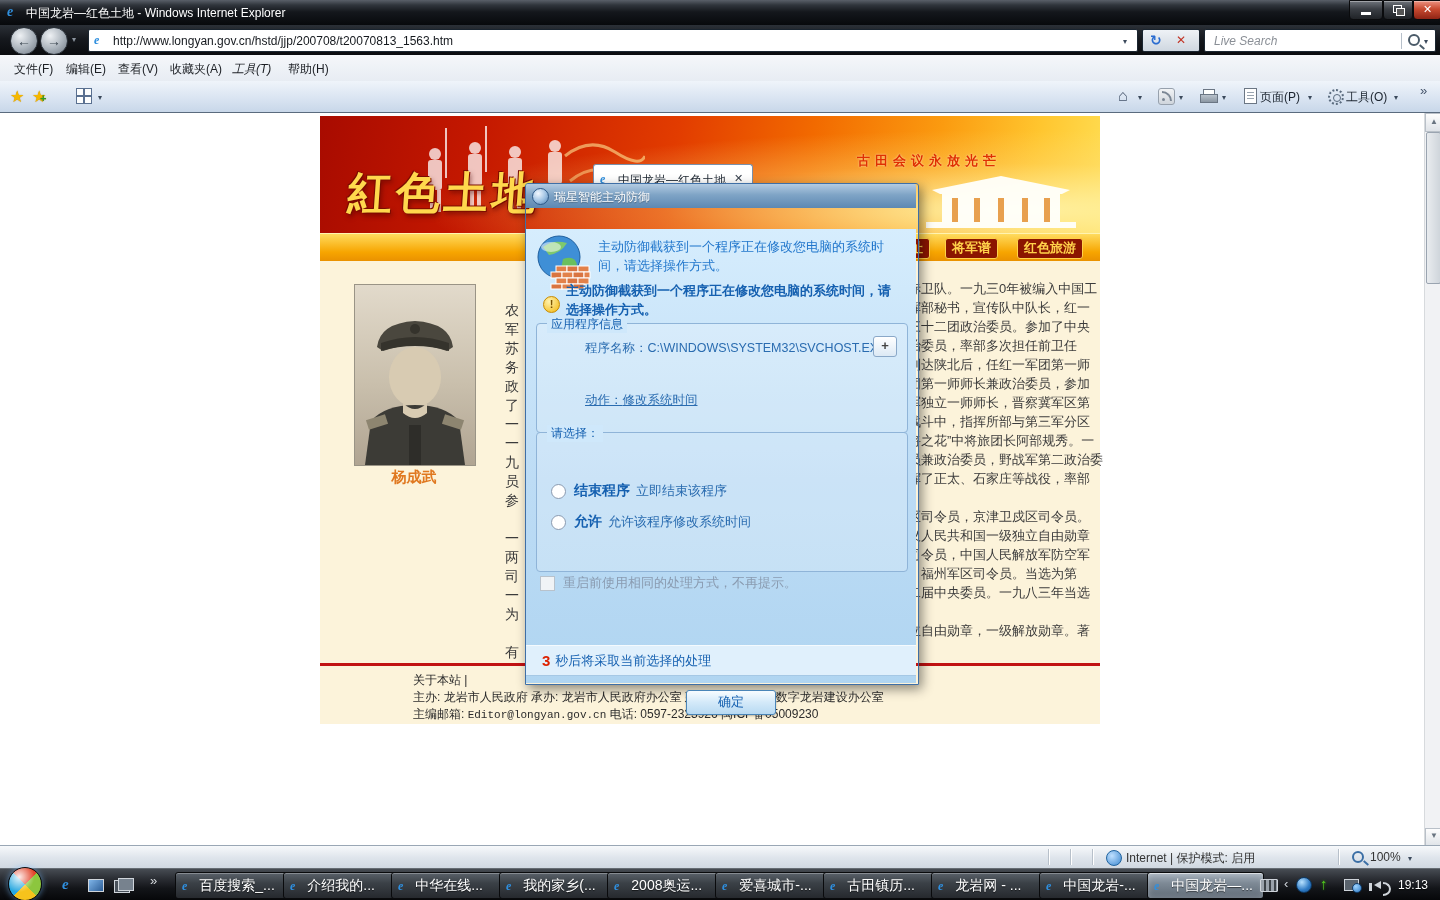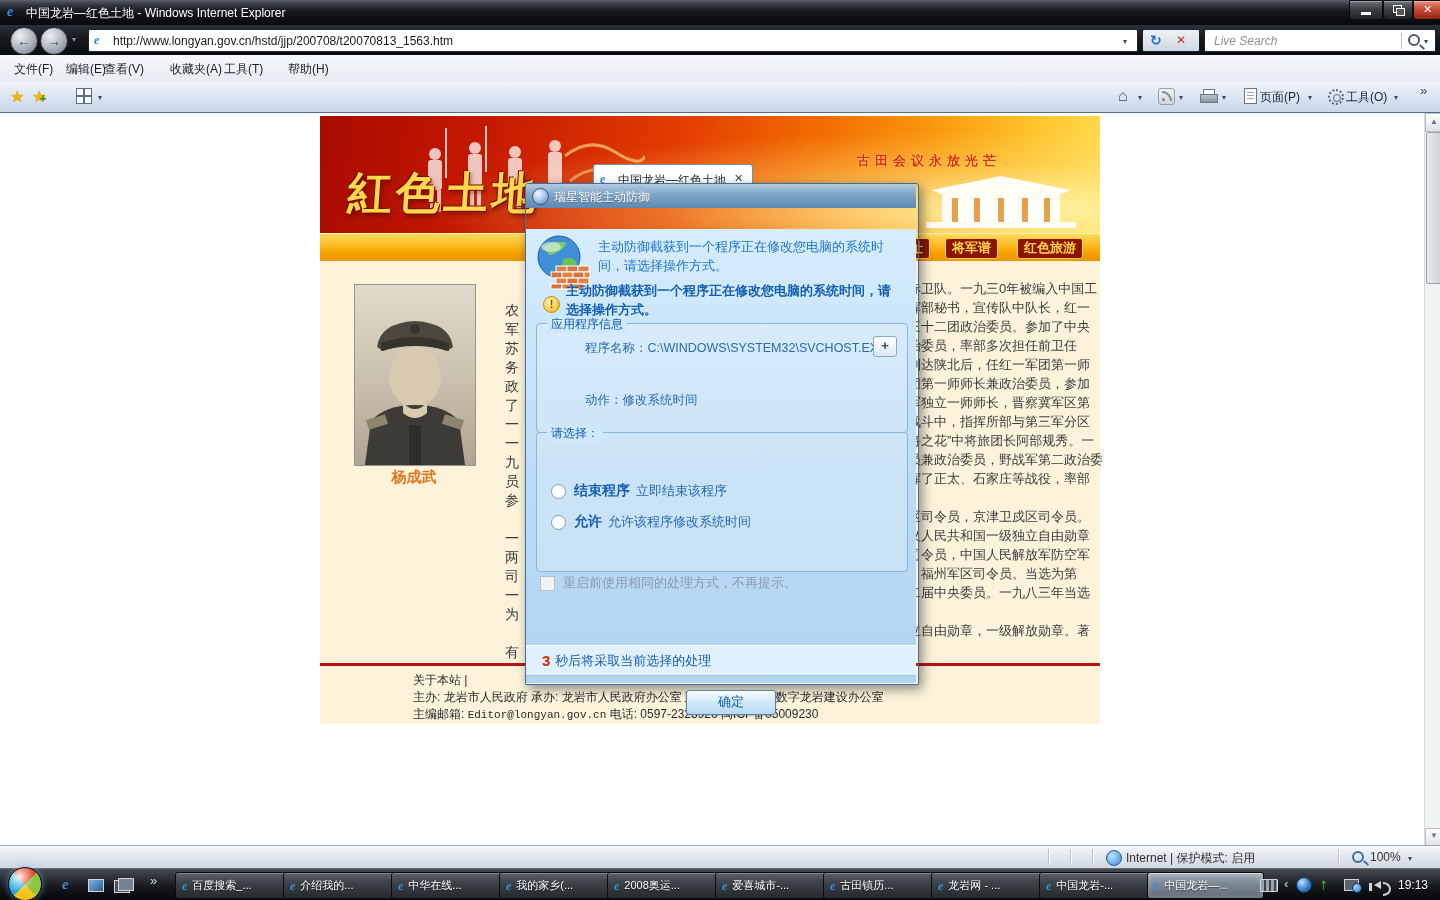--- a/index.html
+++ b/index.html
@@ -141,21 +141,21 @@
     background:linear-gradient(180deg,#474c53,#2b2e34 30%,#131519 60%,#050608);border-top:1px solid #666c73;}
   .orb{left:8px;top:-2px;width:32px;height:32px;border-radius:50%;border:1px solid #0a0c10;
     background:radial-gradient(circle at 32% 28%,rgba(255,255,255,.9),rgba(255,255,255,0) 48%),
       conic-gradient(from -45deg,#e2452b 0 90deg,#8cc63e 90deg 180deg,#f6c31c 180deg 270deg,#28a8e0 270deg);
     box-shadow:0 0 6px rgba(120,190,255,.6);}
   .tbtn{top:3px;height:25px;border-radius:3px;border:1px solid #090a0c;
     background:linear-gradient(180deg,#5a616a,#3b4147 40%,#26292e);
     box-shadow:inset 0 1px rgba(255,255,255,.28);display:flex;align-items:center;padding:0 6px;}
   .tbtn.active{background:linear-gradient(180deg,#a6b1bd,#7e8a96 40%,#5f6a76);
     box-shadow:inset 0 1px rgba(255,255,255,.55),inset 0 0 6px rgba(255,255,255,.25);}
-  .tbtntext{font-size:11px;color:#fff;margin-left:5px;white-space:nowrap;overflow:hidden;text-overflow:ellipsis;
+  .tbtntext{font-size:14px;color:#fff;margin-left:12px;white-space:nowrap;overflow:hidden;text-overflow:ellipsis;
     text-shadow:0 1px 1px rgba(0,0,0,.6);}
   .qlicon{color:#d6dade;}
   .deskicon{width:14px;height:11px;border:1px solid #cfd4da;background:linear-gradient(135deg,#7fb4e8,#2c5d96);}
   .switchicon{width:14px;height:11px;border:1px solid #cfd4da;background:#4a5precision}
   .switchicon{width:14px;height:11px;border:1px solid #cfd4da;background:#4a525c;}
   .switchicon::after{content:"";position:absolute;left:3px;top:-3px;width:14px;height:11px;border:1px solid #cfd4da;background:#77828e;}
   .kbicon{width:16px;height:11px;border:1px solid #cfd4da;border-radius:1px;
     background:repeating-linear-gradient(90deg,#9aa2ab 0 3px,#3c4248 3px 5px);}
   .trayglobe{width:14px;height:14px;border-radius:50%;border:1px solid #0d3a66;
     background:radial-gradient(circle at 35% 30%,#b8e2ff,#2e7ac4 60%,#174e8a);}
@@ -206,23 +206,23 @@
       <input class="abs searchinput" style="left: 7px; top: 3px;" placeholder="Live Search">
       <span class="abs statsep" style="left:196px;top:3px;"></span>
       <span class="abs mag" style="left:203px;top:4px;"></span>
       <span class="abs ddv" style="left:219px;top:7px;">▾</span>
     </div>
   </div>
 
   <div class="abs menurow">
     <span class="abs menuitem" style="left:14px;">文件(F)</span>
     <span class="abs menuitem" style="left:66px;">编辑(E)</span>
-    <span class="abs menuitem" style="left:104px;">查看(V)</span>
+    <span class="abs menuitem" style="left:118px;">查看(V)</span>
     <span class="abs menuitem" style="left:170px;">收藏夹(A)</span>
-    <span class="abs menuitem" style="left:224px;">工具(T)</span>
+    <span class="abs menuitem" style="left:232px;font-style:italic;">工具(T)</span>
     <span class="abs menuitem" style="left:288px;">帮助(H)</span>
   </div>
 
   <div class="abs tabrow">
     <span class="abs star" style="left:10px;top:6px;">★</span>
     <span class="abs starplus" style="left:32px;top:6px;">★</span>
     <div class="abs qtabs" style="left:76px;top:7px;">
       <span style="left:0;top:0;"></span>
         <span style="left:8px;top:0;"></span>
       <span style="left:0;top:8px;"></span>
@@ -441,21 +441,21 @@
         </g>
       </svg>
       <div class="abs dmsg" style="left:72px;top:8px;width:306px;">主动防御截获到一个程序正在修改您电脑的系统时间，请选择操作方式。</div>
       <span class="abs warnicon" style="left:17px;top:67px;"><span>!</span></span>
       <div class="abs dmsgbold" style="left:40px;top:52px;width:334px;">主动防御截获到一个程序正在修改您电脑的系统时间，请选择操作方式。</div>
 
       <div class="abs dfs" style="left:10px;top:94px;width:370px;height:108px;">
         <span class="dlegend">应用程序信息</span>
         <span class="abs dfield" style="left:48px;top:16px;"><span>程序名称：</span><span>C:\WINDOWS\SYSTEM32\SVCHOST.EXE</span></span>
         <div class="abs plusbtn" style="left:336px;top:12px;"><span>+</span></div>
-        <span class="abs dfield" style="left:48px;top:68px;"><span>动作：</span><span>修改系统时间</span></span>
+        <span class="abs dfield" style="left:48px;top:68px;text-decoration:underline;"><span>动作：</span><span>修改系统时间</span></span>
       </div>
 
       <div class="abs dfs" style="left:10px;top:203px;width:370px;height:138px;">
         <span class="dlegend">请选择：</span>
         <div class="abs optrow" style="top:47px;align-items:center;">
           <span class="radio"></span>
           <span class="optname">结束程序</span>
           <span class="optdesc">立即结束该程序</span>
         </div>
         <div class="abs optrow" style="top:78px;">

